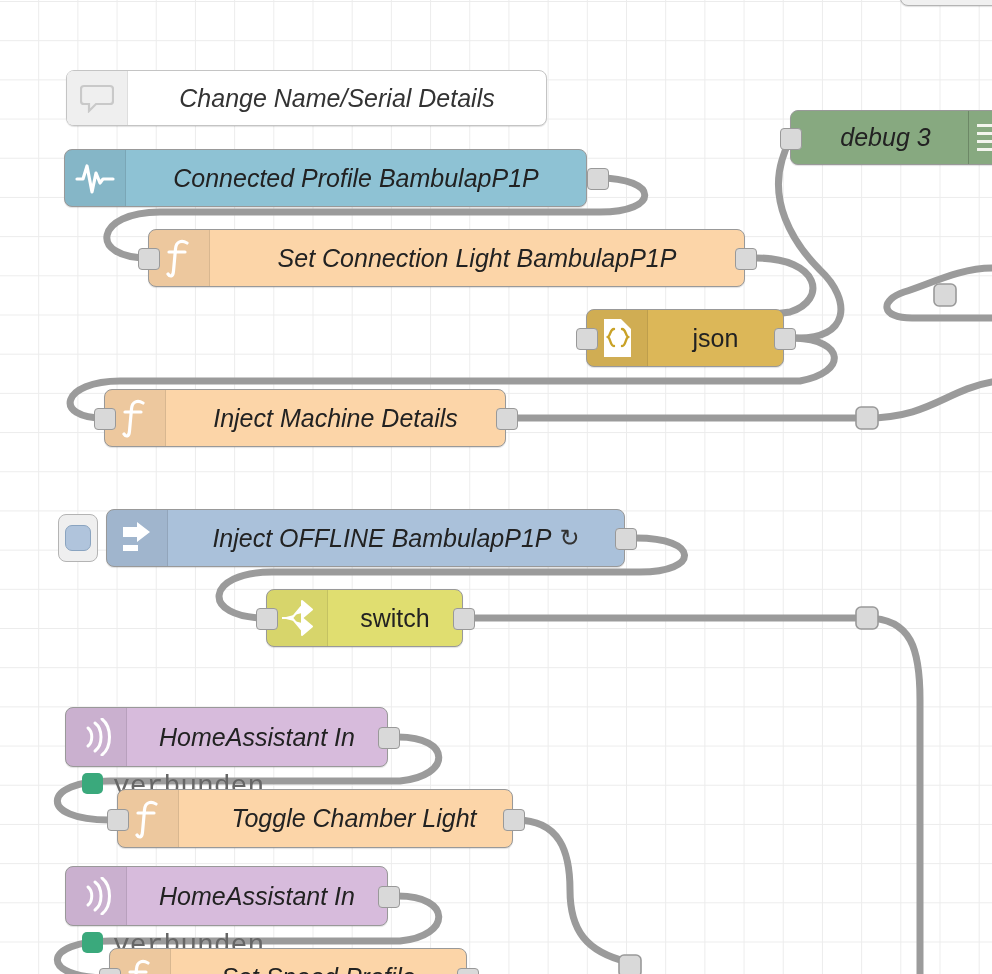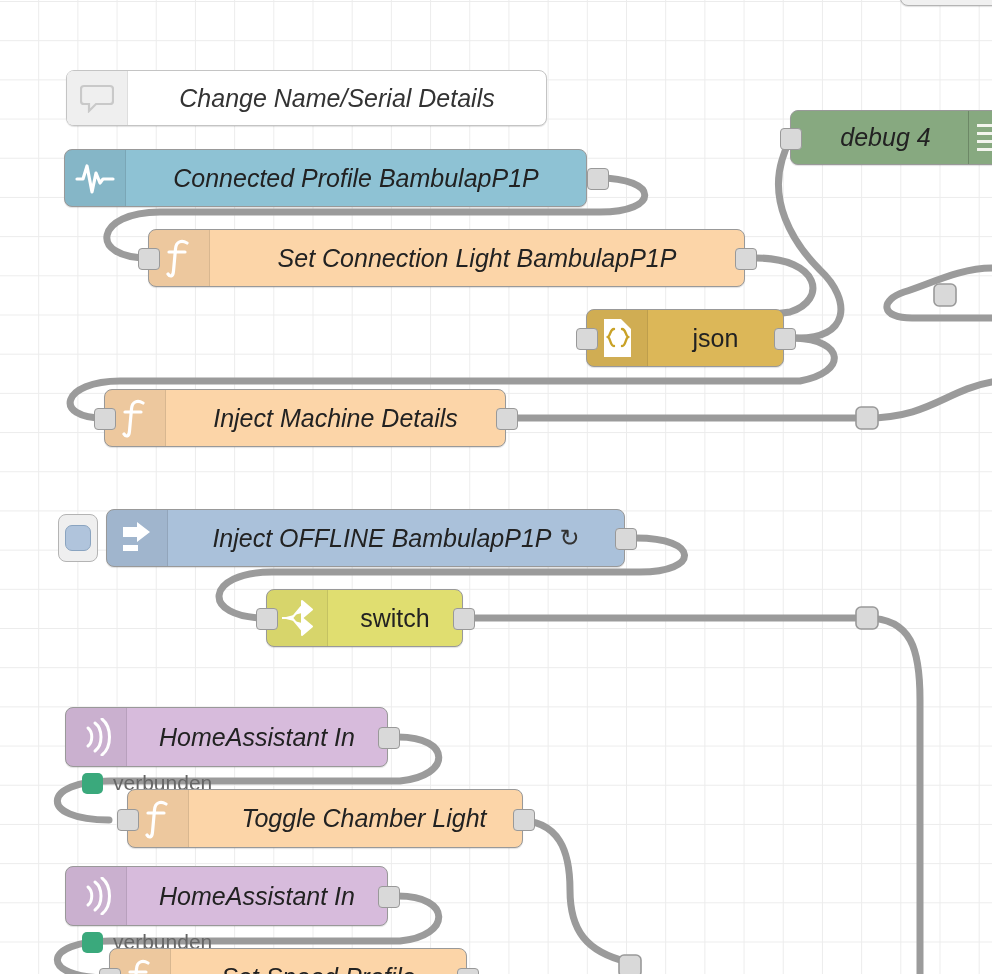--- a/index.html
+++ b/index.html
@@ -77,23 +77,23 @@
   
   .status-dot {
     position: absolute;
     width: 21px;
     height: 21px;
     border-radius: 5px;
     background: #3aa97c;
   }
   .status-text {
     position: absolute;
-    font-size: 21px;
+    font-size: 28px;
     color: #666;
-    font-family: Liberation Sans, sans-serif;
+    font-family: Liberation Mono, monospace;
     white-space: nowrap;
   }
 
   
   .comment-node {
     background: #ffffff;
     border: 1px solid #c4c4c4;
   }
   .comment-node .icon-box {
     background: #efefef;
@@ -244,21 +244,21 @@
         <path d="M23 5 C18 2 12 3 11.5 11 L9.5 33 C9 39 6 39 4 36" fill="none" stroke="#ffffff" stroke-width="3.2" stroke-linecap="round"></path>
         <path d="M5 14 h16" fill="none" stroke="#ffffff" stroke-width="3.2" stroke-linecap="round"></path>
       </svg>
     </div>
     <div class="label">Inject Machine Details</div>
     <div class="port" style="left:-11px; top:18px;"></div>
     <div class="port" style="left:391px; top:18px;"></div>
   </div>
 
   <div class="node" style="left:790px; top:110px; width:210px; height:55px; background:#87a980;">
-    <div class="label" style="justify-content:center; padding-right:0;">debug 4</div>
+    <div class="label" style="justify-content:center; padding-right:0;">debug 3</div>
     <div class="debug-btn">
       <i></i>
       <i></i>
       <i></i>
       <i></i>
     </div>
     <div class="port" style="left:-11px; top:17px;"></div>
   </div>
 
   <div class="inject-btn" style="left:58px; top:514px;">
@@ -297,21 +297,21 @@
         <path d="M14 5 C22 11 22 27 14 33" fill="none" stroke="#ffffff" stroke-width="3" stroke-linecap="round"></path>
         <path d="M21 1 C31 9 31 29 21 37" fill="none" stroke="#ffffff" stroke-width="3" stroke-linecap="round"></path>
       </svg>
     </div>
     <div class="label">HomeAssistant In</div>
     <div class="port" style="left:312px; top:19px;"></div>
   </div>
   <div class="status-dot" style="left:82px; top:773px;"></div>
   <div class="status-text" style="left:113px; top:771px;">verbunden</div>
 
-  <div class="node" style="left:127px; top:789px; width:396px; height:59px; background:#fcd5a8;gap:17px;">
+  <div class="node" style="left:117px; top:789px; width:396px; height:59px; background:#fcd5a8;gap:17px;">
     <div class="icon-box">
       <svg class="nicon" width="30" height="40" viewBox="0 0 30 40">
         <path d="M23 5 C18 2 12 3 11.5 11 L9.5 33 C9 39 6 39 4 36" fill="none" stroke="#ffffff" stroke-width="3.2" stroke-linecap="round"></path>
         <path d="M5 14 h16" fill="none" stroke="#ffffff" stroke-width="3.2" stroke-linecap="round"></path>
       </svg>
     </div>
     <div class="label">Toggle Chamber Light</div>
     <div class="port" style="left:-11px; top:19px;"></div>
     <div class="port" style="left:385px; top:19px;"></div>
   </div>

